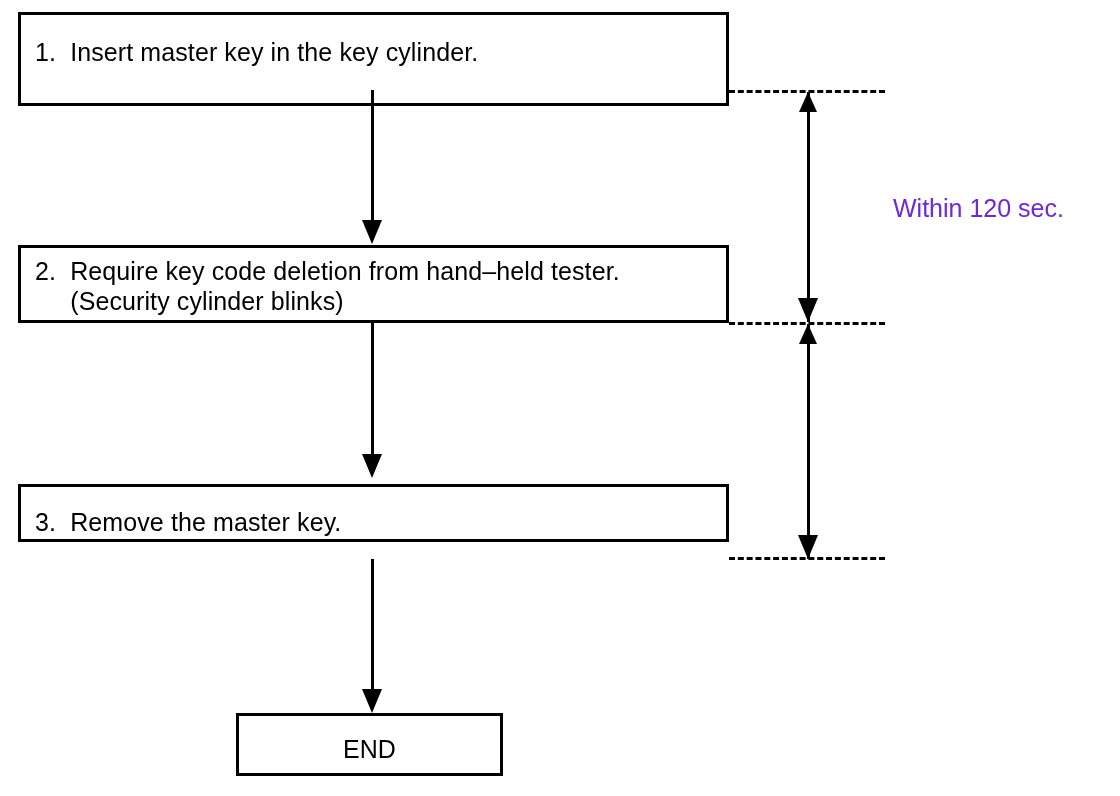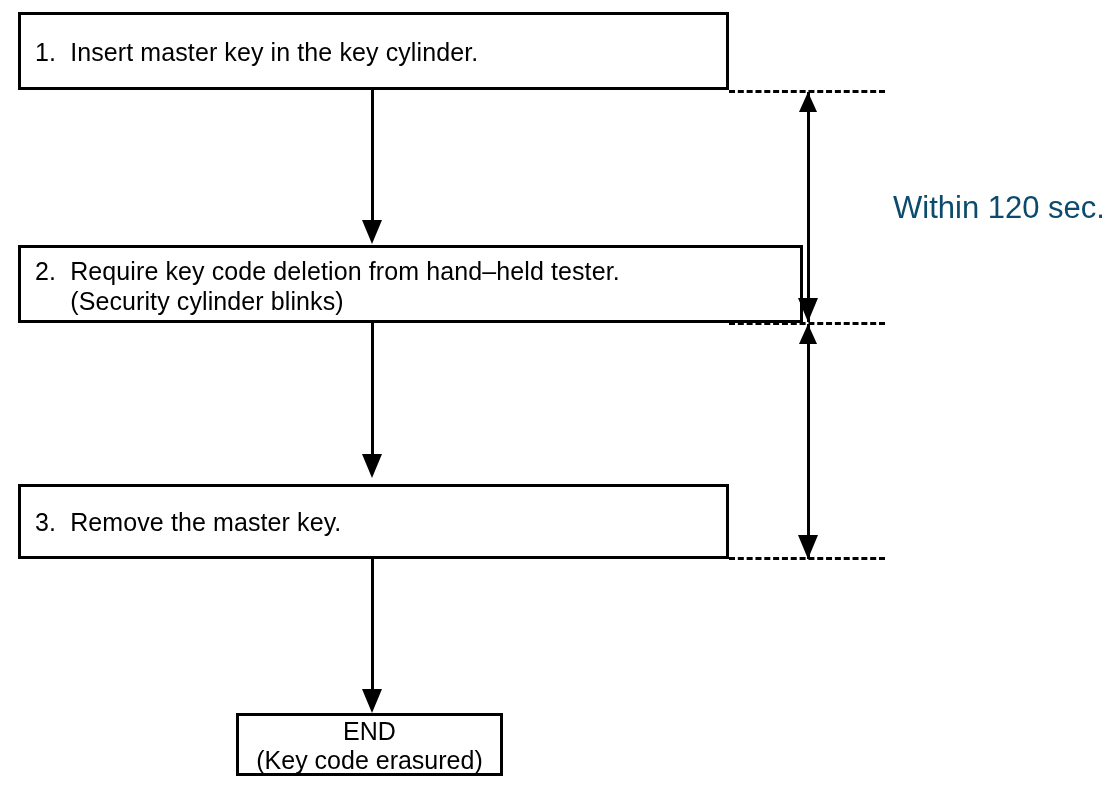--- a/index.html
+++ b/index.html
@@ -77,56 +77,55 @@
     background: #000000;
     width: 3px;
   }
   .extension-line {
     position: absolute;
     height: 0;
     border-top: 3px dashed #000000;
   }
   .timing-label {
     position: absolute;
-    color: #0c4a6e;
-    font-size: 31px;
+    color: #6d28d9;
+    font-size: 25px;
     line-height: 28px;
     white-space: nowrap;
   }
 </style>
 </head>
 <body>
 
 <div id="canvas">
 
-  <div class="step-box" style="left:18px; top:12px; width:711px; height:78px;text-decoration:underline;">
+  <div class="step-box" style="left:18px; top:12px; width:711px; height:94px;text-decoration:underline;">
     <div class="step-text" style="top:20px;">1.  Insert master key in the key cylinder.</div>
   </div>
 
   <div class="connector" style="left:371px; top:90px; height:132px;"></div>
   <div class="arrowhead-down" style="left:362px; top:220px;"></div>
 
-  <div class="step-box" style="left:18px; top:245px; width:785px; height:78px;">
+  <div class="step-box" style="left:18px; top:245px; width:711px; height:78px;">
     <div class="step-text" style="top:6px;">2.  Require key code deletion from hand–held tester.</div>
     <div class="step-text" style="top:36px;">     (Security cylinder blinks)</div>
   </div>
 
   <div class="connector" style="left:371px; top:323px; height:133px;"></div>
   <div class="arrowhead-down" style="left:362px; top:454px;"></div>
 
-  <div class="step-box" style="left:18px; top:484px; width:711px; height:75px;">
+  <div class="step-box" style="left:18px; top:484px; width:711px; height:58px;">
     <div class="step-text" style="top:18px;">3.  Remove the master key.</div>
   </div>
 
   <div class="connector" style="left:371px; top:559px; height:132px;"></div>
   <div class="arrowhead-down" style="left:362px; top:689px;"></div>
 
   <div class="end-box" style="left:236px; top:713px; width:267px; height:63px;">
-    <div class="end-line" style="margin-top:1px;">END</div>
-    <div class="end-line">(Key code erasured)</div>
+    <div class="end-line" style="margin-top:19px;">END</div>
   </div>
 
   <div class="extension-line" style="left:729px; top:90px; width:156px;"></div>
 
   <div class="extension-line" style="left:729px; top:322px; width:156px;"></div>
 
   <div class="extension-line" style="left:729px; top:557px; width:156px;"></div>
 
   <div class="dim-line" style="left:807px; top:92px; height:230px;"></div>
   <div class="arrowhead-up" style="left:799px; top:92px;"></div>

